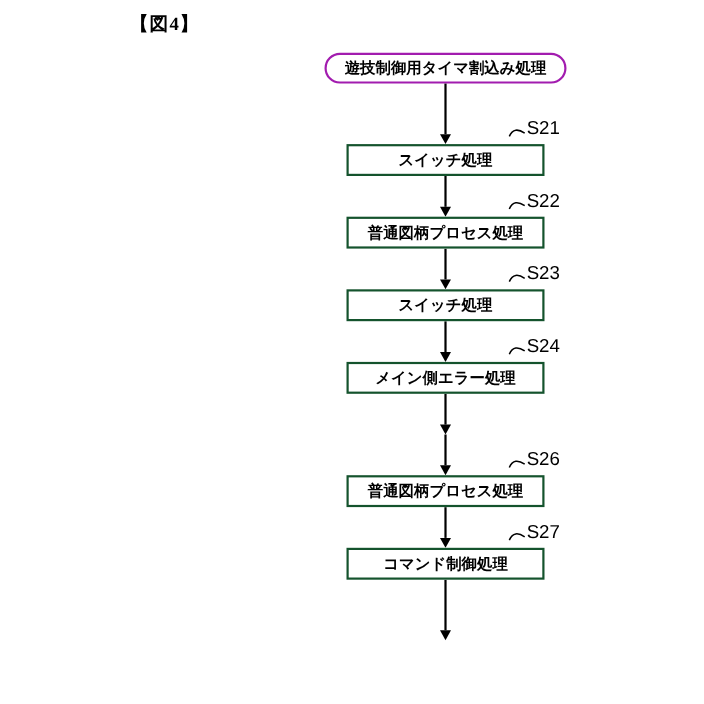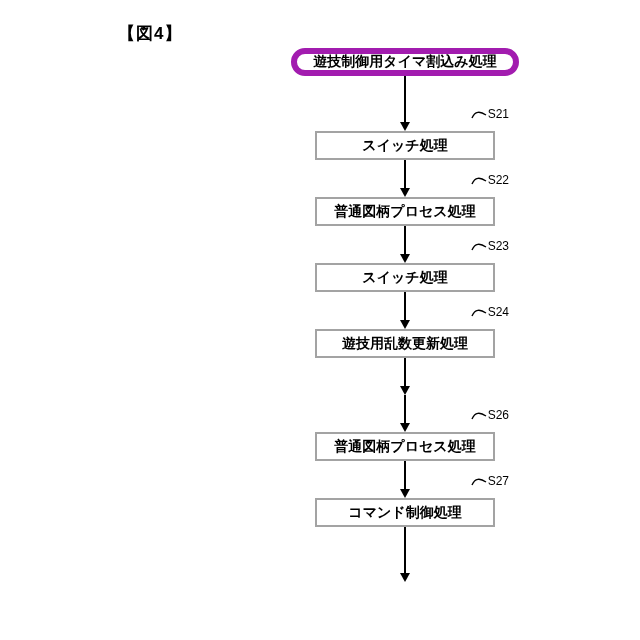--- a/index.html
+++ b/index.html
@@ -7,71 +7,72 @@
   body {
     background: #ffffff;
     font-family: "Liberation Sans", "DejaVu Sans", sans-serif;
     color: #000;
     position: relative;
     overflow: hidden;
   }
   .figure-title {
     position: absolute;
     left: 118px;
-    top: 22px;
+    top: 10px;
     font-size: 17px;
     font-weight: bold;
     letter-spacing: 1px;
+    font-family: Liberation Serif, serif;
   }
   .flowchart {
     position: absolute;
     left: 270px;
     top: 48px;
     width: 270px;
     display: flex;
     flex-direction: column;
     align-items: center;
   }
   .terminal {
-    border: 6px solid #a21caf;
+    border: 2px solid #a21caf;
     border-radius: 16px;
     background: #fff;
     font-size: 14px;
     font-weight: bold;
     text-align: center;
     display: flex;
     align-items: center;
     justify-content: center;
     height: 28px;
     padding: 0 16px;
     white-space: nowrap;
   }
   .terminal.start { min-width: 216px; }
   .terminal.end { min-width: 180px; }
   .process-box {
-    border: 2px solid #a3a3a3;
+    border: 2px solid #14532d;
     background: #fff;
     width: 180px;
     height: 29px;
     display: flex;
     align-items: center;
     justify-content: center;
     font-size: 14px;
     font-weight: bold;
     white-space: nowrap;
   }
   .step { position: relative; }
   .step-label {
     position: absolute;
     top: -24px;
     right: -14px;
     display: flex;
     align-items: flex-end;
     gap: 1px;
-    font-size: 12px;
+    font-size: 17px;
     font-weight: normal;
   }
   .step-label svg { display: block; margin-bottom: 2px; }
   .arrow {
     display: flex;
     flex-direction: column;
     align-items: center;
   }
   .arrow .shaft { width: 2px; background: #000; height: 28px; }
   .arrow.long .shaft { height: 46px; }
@@ -150,21 +151,21 @@
   </div>
 
   <div class="step">
     <div class="step-label">
       <svg width="16" height="9" viewBox="0 0 16 9">
           <path d="M1 8 C 4 1, 9 1, 15 5" stroke="#000" stroke-width="1.4" fill="none"></path>
         </svg>
       <span>S24</span>
     </div>
     <div class="process-box">
-      <span>遊技用乱数更新処理</span>
+      <span>メイン側エラー処理</span>
     </div>
   </div>
 
   <div class="arrow">
     <div class="shaft"></div>
     <div class="head"></div>
   </div>
 
 
   <div class="arrow">

